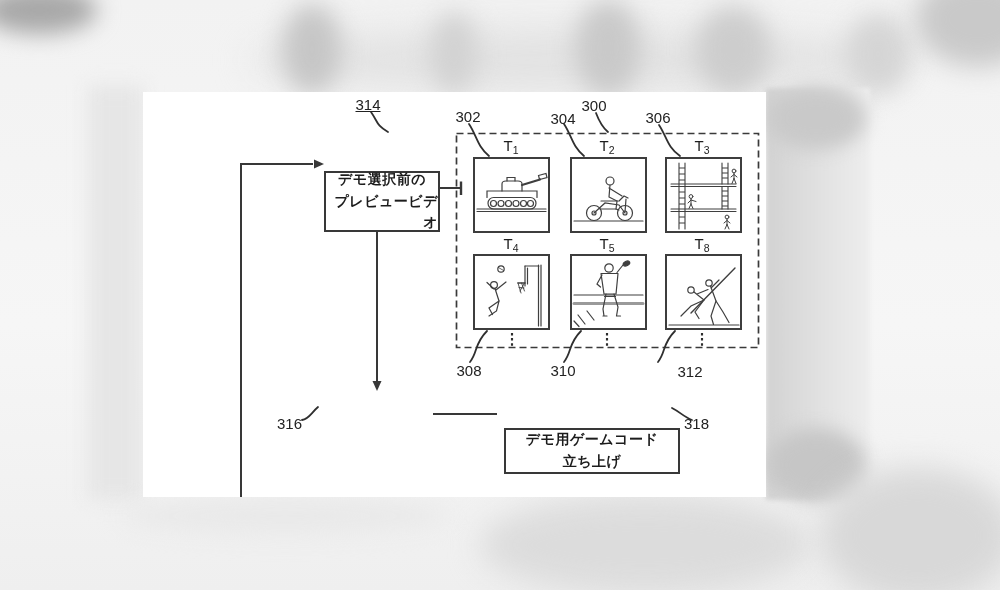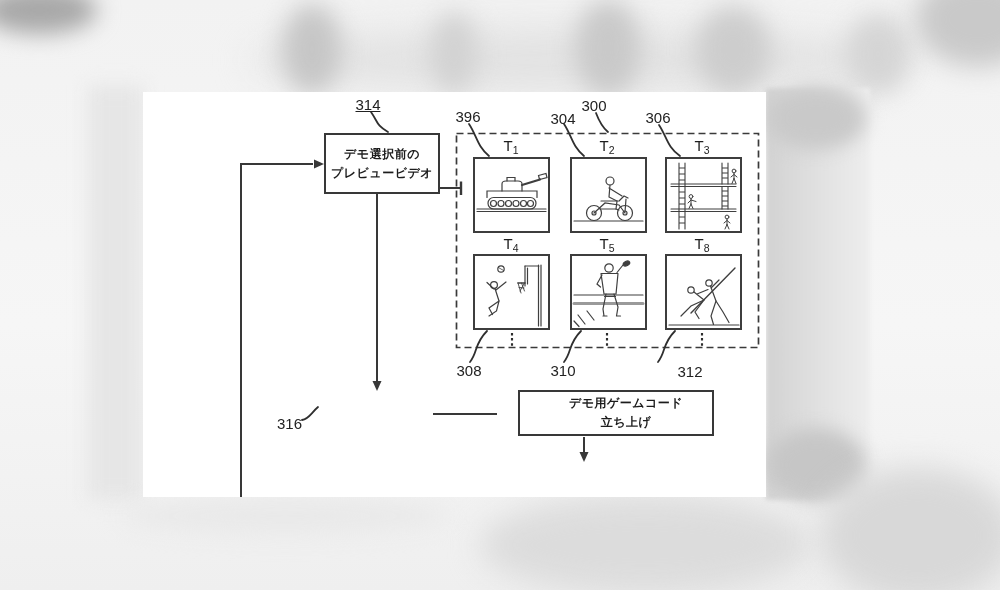--- a/index.html
+++ b/index.html
@@ -8,22 +8,22 @@
           font-family:"Liberation Sans", sans-serif;}
   .blob{position:absolute;border-radius:50%;}
   .band{position:absolute;}
   
   .page{position:absolute;left:143px;top:92px;width:623px;height:405px;background:#ffffff;}
   
   .lines{position:absolute;left:0;top:0;width:1000px;height:590px;pointer-events:none;}
   
   .fbox{position:absolute;background:#ffffff;border:2px solid #383838;
         display:flex;flex-direction:column;align-items:center;justify-content:center;
-        font-size:12px;font-weight:600;color:#1c1c1c;letter-spacing:.5px;
-        line-height:1.55;text-align:right;}
+        font-size:14px;font-weight:600;color:#1c1c1c;letter-spacing:.5px;
+        line-height:1.55;text-align:right;margin-top:38px;}
   .fbox.cut{border-bottom:none;justify-content:flex-start;overflow:hidden;}
   
   .thumb{position:absolute;width:73px;height:72px;background:#ffffff;border:2px solid #3d3d3d;}
   .thumb svg{display:block;}
   
   .ref{position:absolute;width:40px;font-size:15px;color:#222;text-align:center;font-weight:500;}
   .ref.r-right{text-align:right;}
   .ref.r-left{text-align:left;}
   .tlabel{position:absolute;width:40px;text-align:center;font-size:15px;color:#1e1e1e;font-weight:500;}
   .tlabel .sub{font-size:10.5px;vertical-align:-3px;}
@@ -77,35 +77,35 @@
       <path d="M596,113 C599,121 602,127 608,132"></path>
       <path d="M470,362 C478,352 474,344 487,331"></path>
       <path d="M564,362 C572,352 568,344 581,331"></path>
       <path d="M658,362 C666,352 662,344 675,331"></path>
       <path d="M302,420 C309,419 311,413 318,407"></path>
       <path d="M672,408 C680,412 684,417 692,420"></path>
     </g>
   </svg>
 
   <div class="ref" style="left:348px;top:96px;text-decoration:underline;">314</div>
-  <div class="ref" style="left:448px;top:108px;">396</div>
+  <div class="ref" style="left:448px;top:108px;">302</div>
   <div class="ref" style="left:543px;top:110px;">304</div>
   <div class="ref" style="left:574px;top:97px;">300</div>
   <div class="ref" style="left:638px;top:109px;">306</div>
   <div class="ref" style="left:449px;top:362px;">308</div>
   <div class="ref" style="left:543px;top:362px;">310</div>
   <div class="ref" style="left:670px;top:363px;">312</div>
   <div class="ref r-right" style="left:262px;top:415px;">316</div>
   <div class="ref r-left" style="left:684px;top:415px;">318</div>
 
   <div class="fbox" style="left:324px;top:133px;width:112px;height:57px;">
     <span>デモ選択前の</span>
     <span>プレビュービデオ</span>
   </div>
-  <div class="fbox" style="left:518px;top:390px;width:172px;height:42px;padding-left:20px;">
+  <div class="fbox" style="left:504px;top:390px;width:172px;height:42px;">
     <span>デモ用ゲームコード</span>
     <span>立ち上げ</span>
   </div>
 
   <div class="tlabel" style="left:491px;top:137px;">
     <span>T</span><span class="sub">1</span>
   </div>
   <div class="tlabel" style="left:587px;top:137px;">
     <span>T</span><span class="sub">2</span>
   </div>

